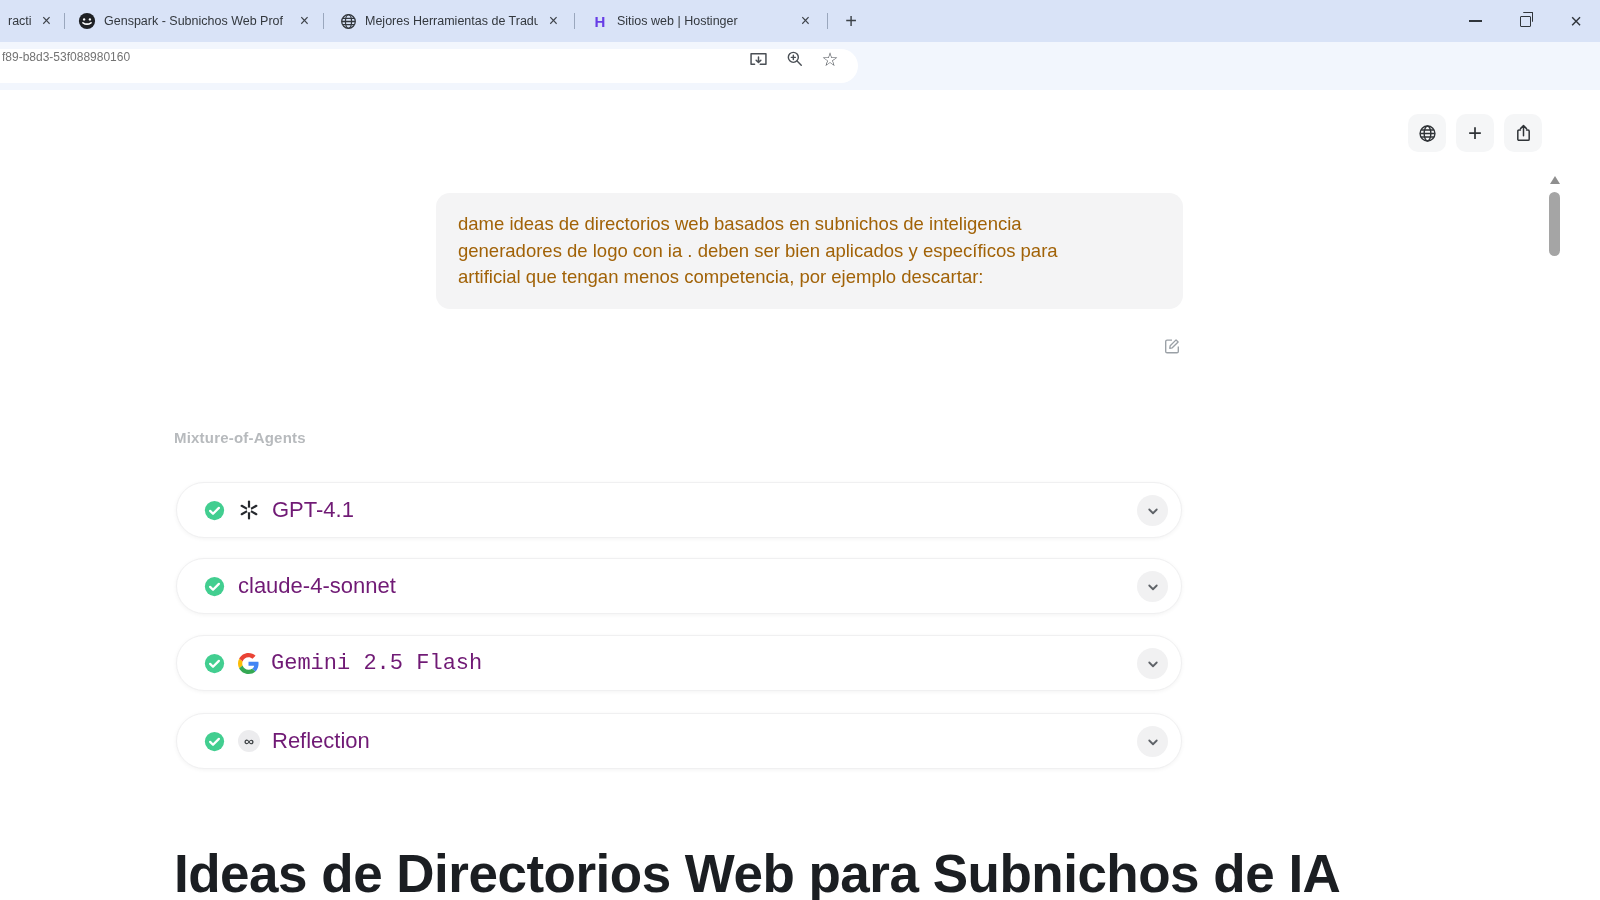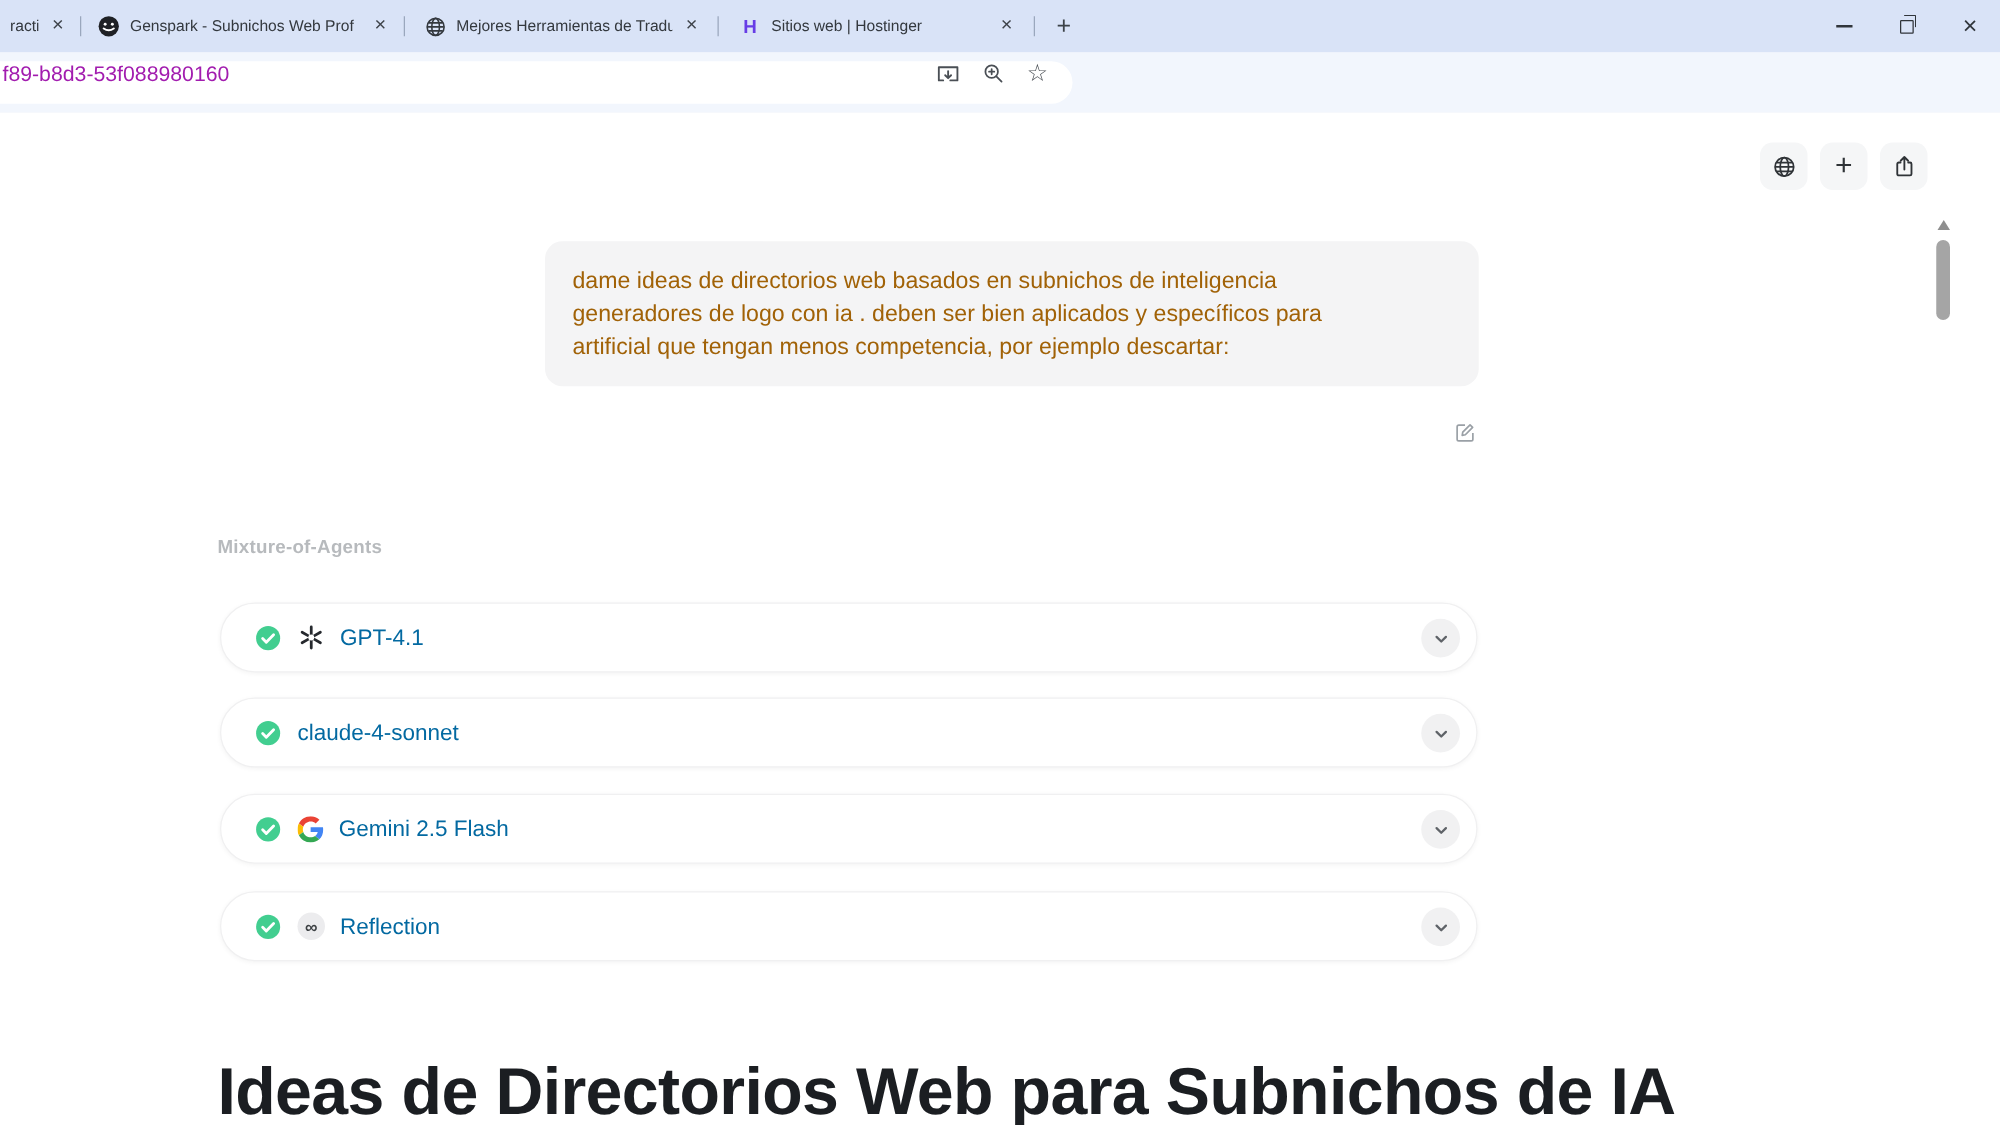--- a/index.html
+++ b/index.html
@@ -17,21 +17,21 @@
   .newtab{position:absolute;left:838px;top:8px;width:26px;height:26px;display:flex;align-items:center;justify-content:center;font-size:20px;color:#3c4248;border-radius:50%;}
   .winctl{position:absolute;top:0;height:42px;display:flex;align-items:center;justify-content:center;}
   .min-bar{width:13px;height:1.8px;background:#30353b;}
   .restore-sq{width:9px;height:9px;border:1.6px solid #30353b;border-radius:1px;position:relative;background:#d9e3f7;}
   .restore-sq::before{content:"";position:absolute;top:-4.5px;left:2.8px;width:9px;height:9px;border:1.6px solid #30353b;border-left:none;border-bottom:none;border-radius:1px;}
   .close-x{font-size:20px;color:#30353b;line-height:1;}
 
   
   .toolbar{position:absolute;left:0;top:42px;width:1600px;height:48px;background:#f2f6fd;border-bottom:1px solid #e7ecf4;}
   .omnibox{position:absolute;left:-24px;top:7px;width:882px;height:34px;background:#ffffff;border-radius:17px;}
-  .url-text{position:absolute;left:26px;top:8px;font-size:17px;color:#a21caf;white-space:nowrap;}
+  .url-text{position:absolute;left:26px;top:8px;font-size:12px;color:#737373;white-space:nowrap;}
   .ombtn{position:absolute;top:5px;width:24px;height:24px;display:flex;align-items:center;justify-content:center;}
   .star-glyph{font-size:19px;color:#4a4f55;line-height:1;}
   .extbtn{position:absolute;top:55px;width:24px;height:24px;display:flex;align-items:center;justify-content:center;}
   .sq-ic{width:21px;height:21px;border-radius:5px;display:flex;align-items:center;justify-content:center;box-sizing:border-box;}
   .fq-ic{background:#1d2025;color:#fff;font-style:italic;font-weight:700;font-size:11px;}
   .hslash-ic{color:#1d2025;font-weight:600;font-size:13.5px;letter-spacing:-.5px;}
   .translate-ic{background:#3b78e7;color:#fff;font-weight:700;font-size:12px;position:relative;}
   .translate-ic i{position:absolute;right:2px;bottom:2px;width:0;height:0;border-left:6px solid transparent;border-bottom:6px solid #cfe0fb;}
   .pin-ic{width:21px;height:21px;border-radius:50%;background:#e60023;color:#fff;font-weight:800;font-size:13px;display:flex;align-items:center;justify-content:center;}
   .loop-ic{background:#2b50e2;}
@@ -53,21 +53,21 @@
   .act-plus{font-size:24px;font-weight:400;color:#2f3337;line-height:1;}
 
   .bubble{position:absolute;left:436px;top:103px;width:747px;box-sizing:border-box;background:#f4f4f5;border-radius:14px;padding:18px 22px;font-size:18.5px;line-height:26.5px;color:#a16207;}
   .bubble-edit{position:absolute;left:1163px;top:247px;}
 
   .section-label{position:absolute;left:174px;top:339px;font-size:15px;font-weight:700;color:#b7babd;letter-spacing:.2px;}
 
   .agent-card{position:absolute;left:176px;width:1006px;height:56px;background:#fff;border:1px solid #f0f0f1;border-radius:28px;box-shadow:0 1px 4px rgba(0,0,0,.05);display:flex;align-items:center;box-sizing:border-box;padding-left:27px;}
   .agent-card .check{flex:0 0 auto;display:flex;}
   .model-ic{margin-left:13px;flex:0 0 auto;display:flex;align-items:center;justify-content:center;}
-  .agent-name{margin-left:12px;font-size:18px;color:#0369a1;}
+  .agent-name{margin-left:12px;font-size:22px;color:#701a75;}
   .agent-name.noicon{margin-left:13px;}
   .chev-btn{position:absolute;right:13px;top:12px;width:31px;height:31px;border-radius:50%;background:#f1f1f2;display:flex;align-items:center;justify-content:center;}
   .inf-circle{width:22px;height:22px;border-radius:50%;background:#ececee;display:flex;align-items:center;justify-content:center;font-size:14px;font-weight:700;color:#3c4043;}
 
   .big-heading{position:absolute;left:174px;top:753px;margin:0;font-size:53px;font-weight:700;letter-spacing:-.5px;color:#1b1e22;white-space:nowrap;}
 
   
   .sb-arrow{position:absolute;left:1550px;top:86px;width:0;height:0;border-left:5px solid transparent;border-right:5px solid transparent;border-bottom:8px solid #8f8f8f;}
   .sb-thumb{position:absolute;left:1549px;top:102px;width:11px;height:64px;border-radius:6px;background:#a5a5a5;}
 </style>
@@ -323,21 +323,21 @@
           </svg>
       </span>
       <span class="agent-name noicon">claude-4-sonnet</span>
       <span class="chev-btn">
         <svg width="18" height="18" viewBox="0 0 24 24" fill="none" stroke="#5f6368" stroke-width="2.4" stroke-linecap="round" stroke-linejoin="round">
             <path d="M7 10l5 5 5-5"></path>
           </svg>
       </span>
     </div>
 
-    <div class="agent-card" style="top:545px;">
+    <div class="agent-card" style="top:545px;font-family:Liberation Mono, monospace;">
       <span class="check">
         <svg width="21" height="21" viewBox="0 0 24 24">
             <circle cx="12" cy="12" r="11" fill="#42ce90"></circle>
             <path d="M7 12.4l3.3 3.3L17 9" stroke="#fff" stroke-width="2.6" fill="none" stroke-linecap="round" stroke-linejoin="round"></path>
           </svg>
       </span>
       <span class="model-ic">
         <svg width="21" height="21" viewBox="0 0 48 48">
             <path fill="#EA4335" d="M24 9.5c3.54 0 6.71 1.22 9.21 3.6l6.85-6.85C35.9 2.38 30.47 0 24 0 14.62 0 6.51 5.38 2.56 13.22l7.98 6.19C12.43 13.72 17.74 9.5 24 9.5z"></path>
             <path fill="#4285F4" d="M46.98 24.55c0-1.57-.15-3.09-.38-4.55H24v9.02h12.94c-.58 2.96-2.26 5.48-4.78 7.18l7.73 6c4.51-4.18 7.09-10.36 7.09-17.65z"></path>

